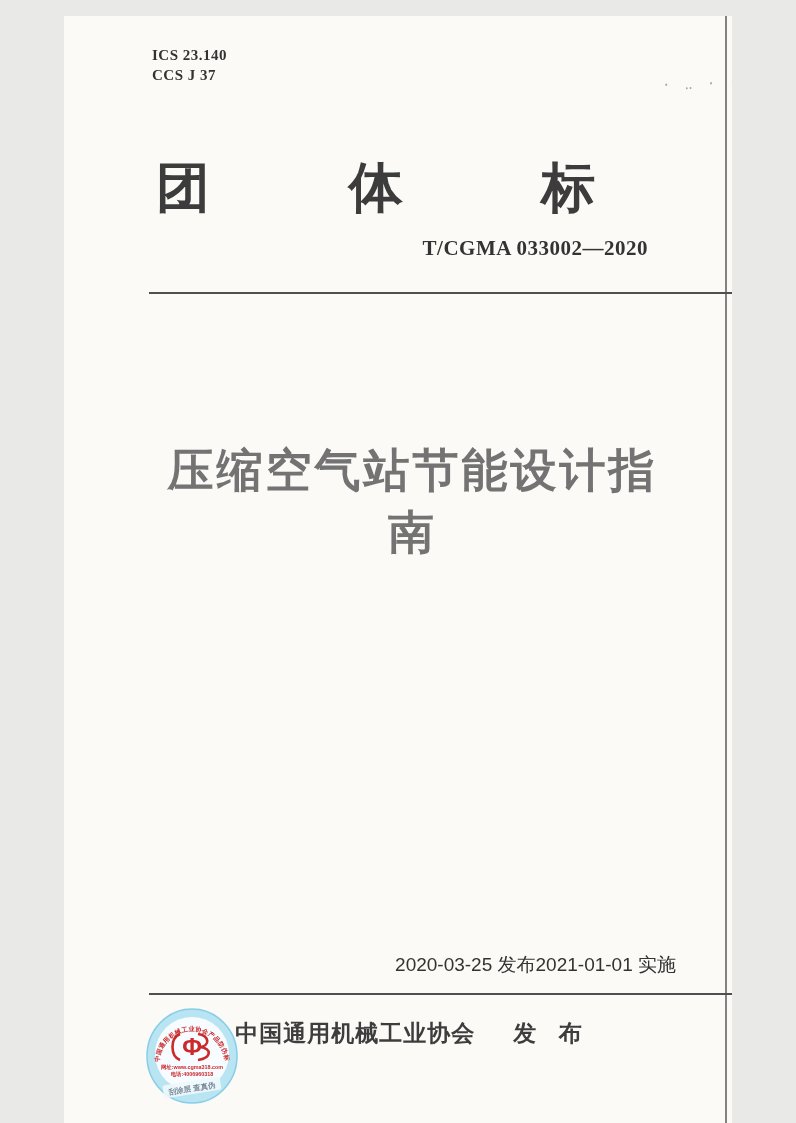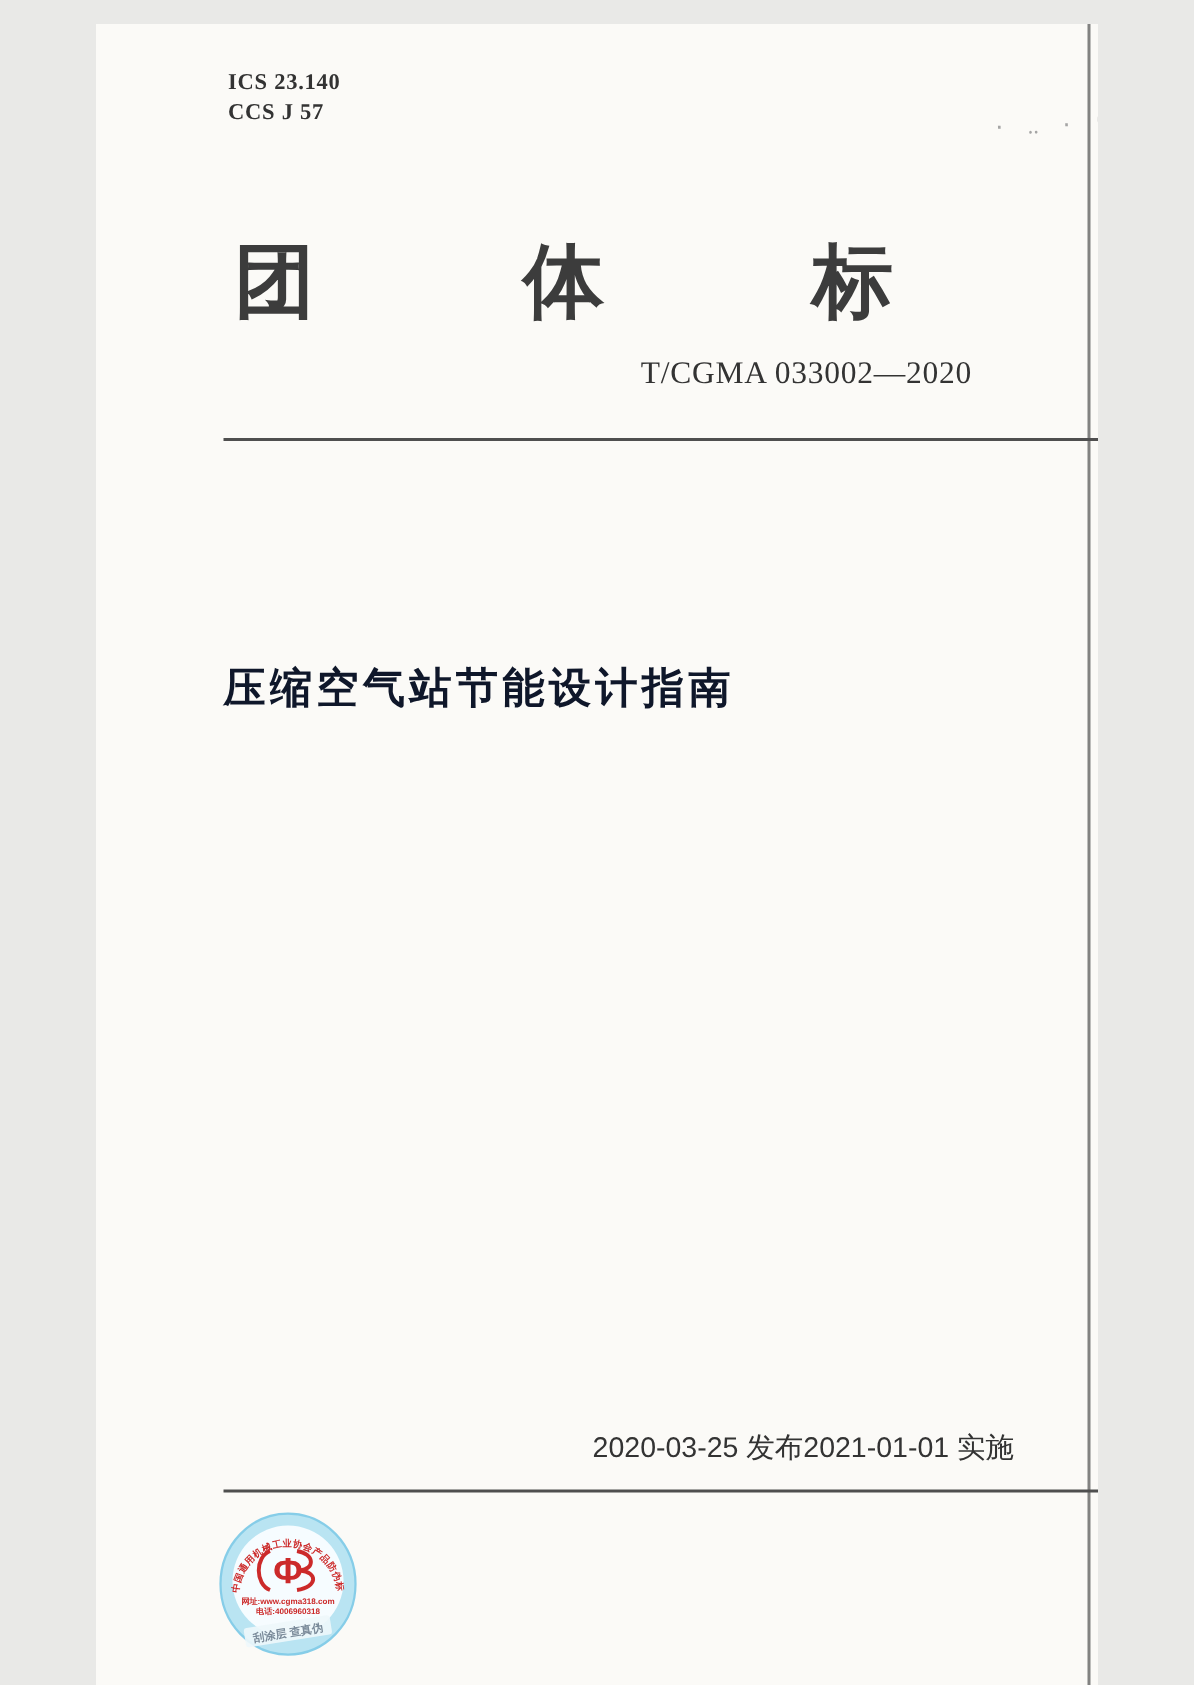--- a/index.html
+++ b/index.html
@@ -32,31 +32,31 @@
   .stamp .marks{font-size:14px;letter-spacing:3px;color:#a5a5a5;}
   .stamp .num{font-size:27px;letter-spacing:3px;}
   .std-type{
     position:absolute;left:92px;top:136px;width:632px;
     display:flex;justify-content:space-between;
     font-size:54px;font-weight:bold;color:#3c3c3c;
   }
   .std-code{
     position:absolute;right:84px;top:220px;
     font-family:"Liberation Serif","DejaVu Serif",serif;
-    font-weight:normal;font-size:21px;color:#333;letter-spacing:.5px;
+    font-weight:bold;font-size:21px;color:#333;letter-spacing:.5px;
   }
   .rule{
     position:absolute;height:2px;background:#4f4f4f;
   }
   .rule-top{left:85px;width:649px;top:276px;}
   .rule-bottom{left:85px;width:655px;top:977px;}
   .title-cn{
     position:absolute;left:85px;right:56px;top:424px;
-    text-align:left;font-size:28px;font-weight:bold;
-    letter-spacing:3px;color:#0f172a;
+    text-align:center;font-size:46px;font-weight:bold;
+    letter-spacing:3px;color:#737373;
   }
   .title-en{
     position:absolute;left:85px;right:56px;top:498px;
     text-align:center;
     font-family:"Liberation Serif","DejaVu Serif",serif;
     font-weight:bold;font-size:17px;color:#3e3e3e;word-spacing:3px;
   }
   .dates-row{
     position:absolute;left:88px;right:56px;top:936px;
     display:flex;justify-content:flex-end;
@@ -74,21 +74,21 @@
 </style>
 </head>
 <body>
 
 <div class="page">
 
   <div class="scan-edge"></div>
 
   <div class="ics-block">
     <div>ICS 23.140</div>
-    <div>CCS J 57</div>
+    <div>CCS J 37</div>
   </div>
 
   <div class="stamp">
     <span class="marks">· ‥ ·</span>
     <span class="num">0249</span>
   </div>
 
   <div class="std-type">
     <span>团</span>
     <span>体</span>
@@ -102,20 +102,23 @@
 
   <div class="title-cn">压缩空气站节能设计指南</div>
 
   <div class="dates-row">
     <span>2020-03-25 发布</span>
     <span>2021-01-01 实施</span>
   </div>
 
   <div class="rule rule-bottom"></div>
 
+  <div class="publisher-row">
+    <span>中国通用机械工业协会</span><span class="publish-label">发 布</span>
+  </div>
 
   <svg class="seal" viewBox="0 0 92 96" xmlns="http://www.w3.org/2000/svg">
     <defs>
       <path id="seal-arc" d="M 13 56 A 33 33 0 1 1 79 56" fill="none"></path>
     </defs>
     <ellipse cx="46" cy="48" rx="45" ry="47" fill="#b9e4f2" stroke="#86cde8" stroke-width="1.5"></ellipse>
     <circle cx="46" cy="46" r="37" fill="#f6fcff"></circle>
     <text font-size="6.2" fill="#cc2a2a" font-weight="bold" letter-spacing="0.4">
       <textPath href="#seal-arc" startOffset="2">中国通用机械工业协会产品防伪标志</textPath>
     </text>

